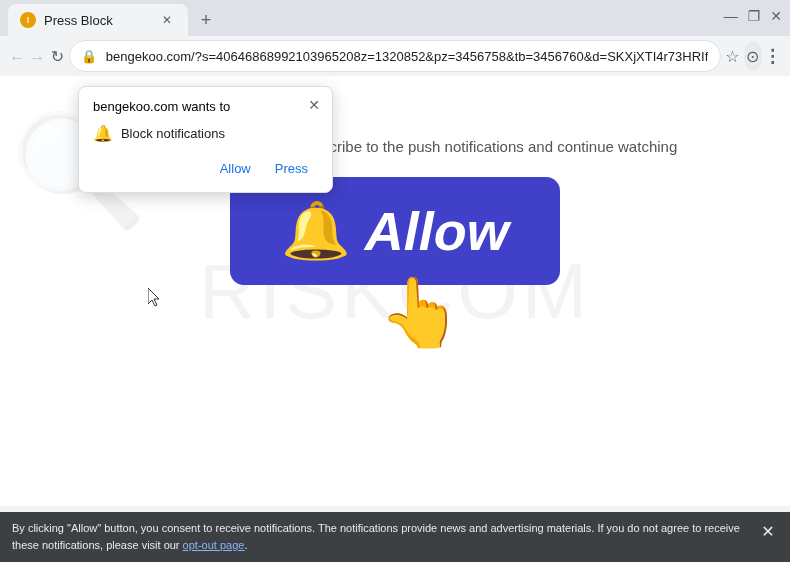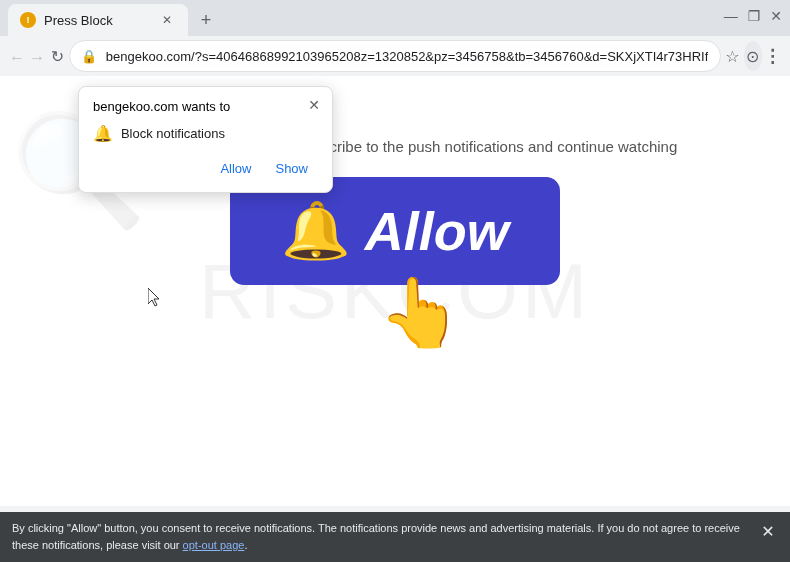--- a/index.html
+++ b/index.html
@@ -51,21 +51,21 @@
 
   <div style="position:absolute;top:10px;left:78px;width:255px;background:#fff;border:1px solid #ddd;border-radius:8px;box-shadow:0 4px 16px rgba(0,0,0,0.18);padding:12px 14px 10px;z-index:100;">
     <div style="position:absolute;top:8px;right:8px;width:20px;height:20px;display:flex;align-items:center;justify-content:center;cursor:pointer;font-size:14px;color:#5f6368;border-radius:50%;">✕</div>
     <div style="font-size:13px;color:#000000;margin-bottom:10px;font-weight:400;">bengekoo.com wants to</div>
     <div style="display:flex;align-items:center;gap:8px;margin-bottom:12px;">
       <span style="font-size:16px;">🔔</span>
       <span style="font-size:13px;color:#202124;">Block notifications</span>
     </div>
     <div style="display:flex;justify-content:flex-end;gap:4px;">
       <button style="color:#1a73e8;font-size:13px;font-weight:500;padding:6px 10px;cursor:pointer;border-radius:4px;border:none;background:none;">Allow</button>
-      <button style="color:#1a73e8;font-size:13px;font-weight:500;padding:6px 10px;cursor:pointer;border-radius:4px;border:none;background:none;">Show</button>
+      <button style="color:#1a73e8;font-size:13px;font-weight:500;padding:6px 10px;cursor:pointer;border-radius:4px;border:none;background:none;">Press</button>
     </div>
   </div>
 
   <div style="margin-top:62px;font-size:15px;color:#555;z-index:1;position:relative;text-align:center;">
     <span>Click the </span><strong style="color:#333;">«Allow»</strong><span> button to subscribe to the push notifications and continue watching</span>
   </div>
 
   <div style="margin-top:22px;z-index:1;position:relative;">
     <div style="width:330px;height:108px;background:#4040c8;border-radius:14px;display:flex;align-items:center;justify-content:center;gap:14px;cursor:pointer;position:relative;overflow:visible;">
       <span style="font-size:56px;z-index:2;">🔔</span>

